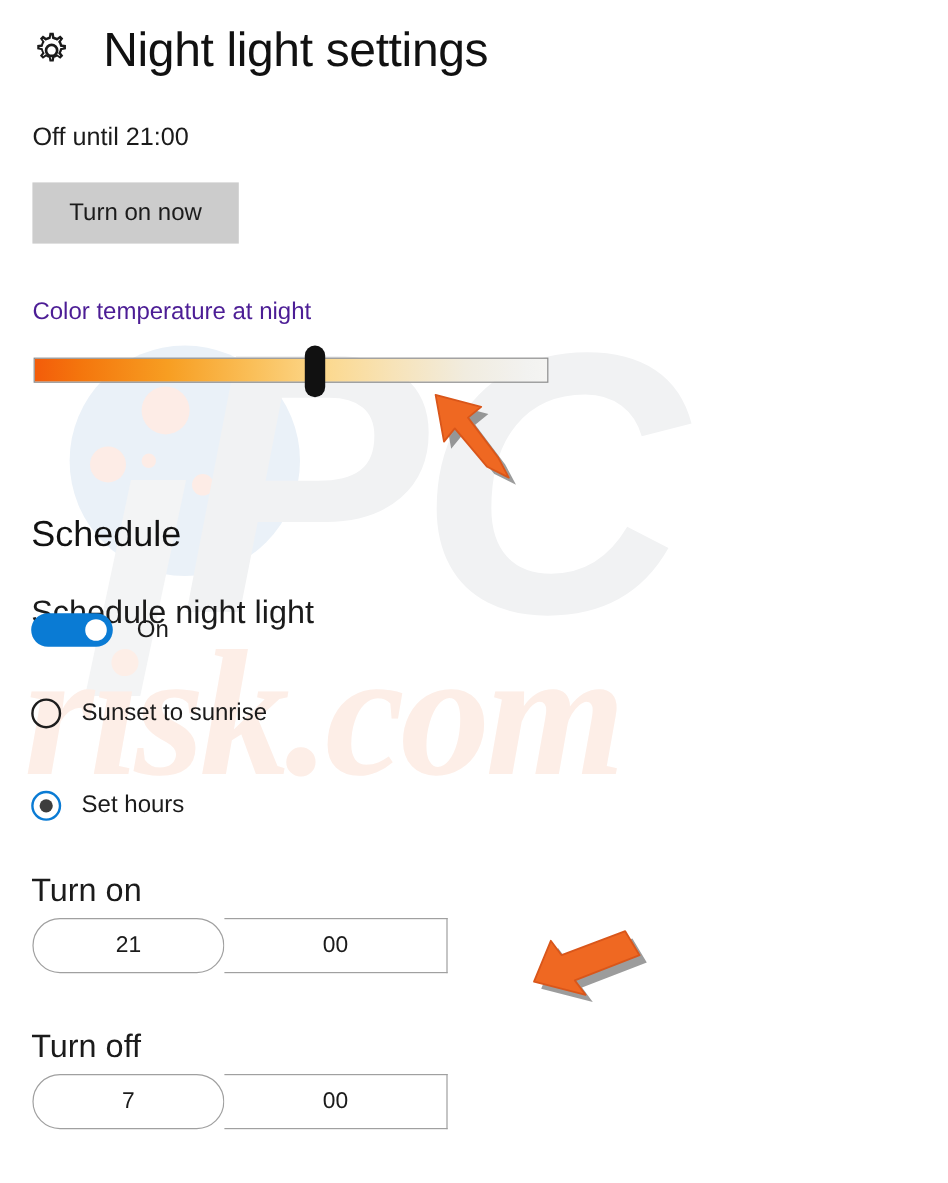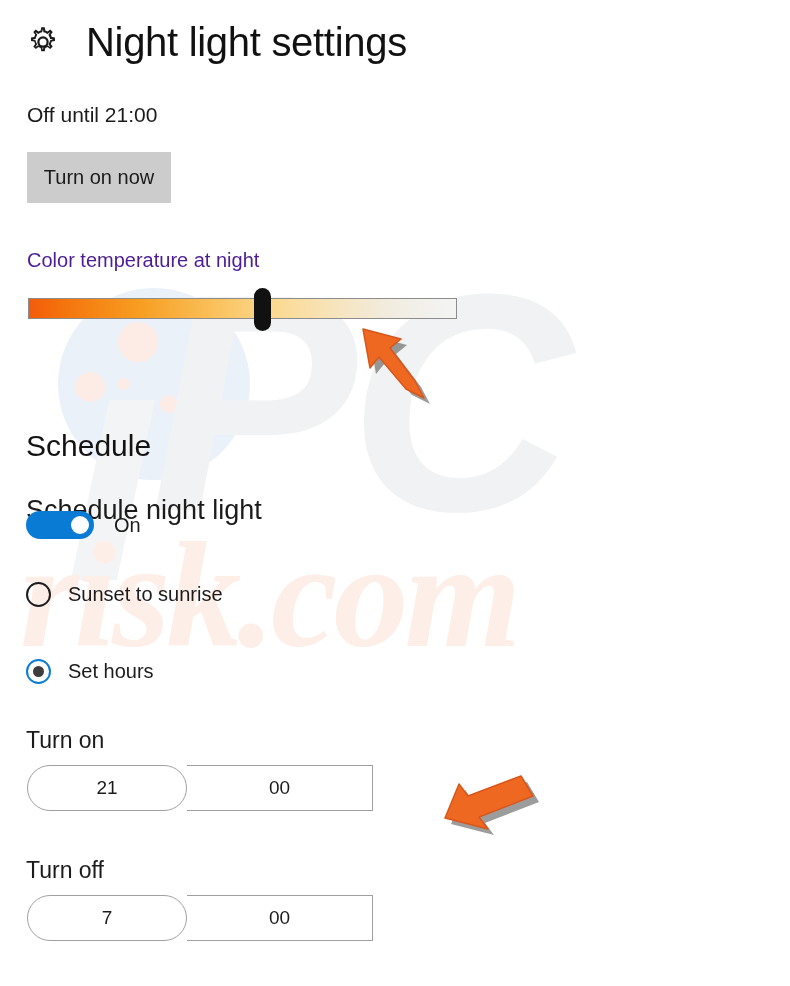--- a/index.html
+++ b/index.html
@@ -107,21 +107,21 @@
     left: 27px; top: 103px;
     font-size: 21px;
     font-weight: 400;
     color: #1b1b1b;
   }
 
   
   #turn-on-now-button {
     position: absolute;
     left: 27px; top: 152px;
-    width: 144px; height: 51px;
+    width: 172px; height: 51px;
     background: #cccccc;
     border: none;
     padding: 0;
     font-family: inherit;
     font-size: 20px;
     color: #1b1b1b;
     cursor: pointer;
     display: flex;
     align-items: center;
     justify-content: center;
@@ -238,21 +238,21 @@
     margin-left: 17px;
     font-size: 20px;
     color: #1b1b1b;
     white-space: nowrap;
   }
 
   
   .time-group-label {
     position: absolute;
     left: 26px;
-    font-size: 23px;
+    font-size: 27px;
     color: #1b1b1b;
   }
   #turn-on-label  { top: 727px; }
   #turn-off-label { top: 857px; }
 
   .time-fields {
     position: absolute;
     left: 27px;
     display: flex;
     height: 46px;

